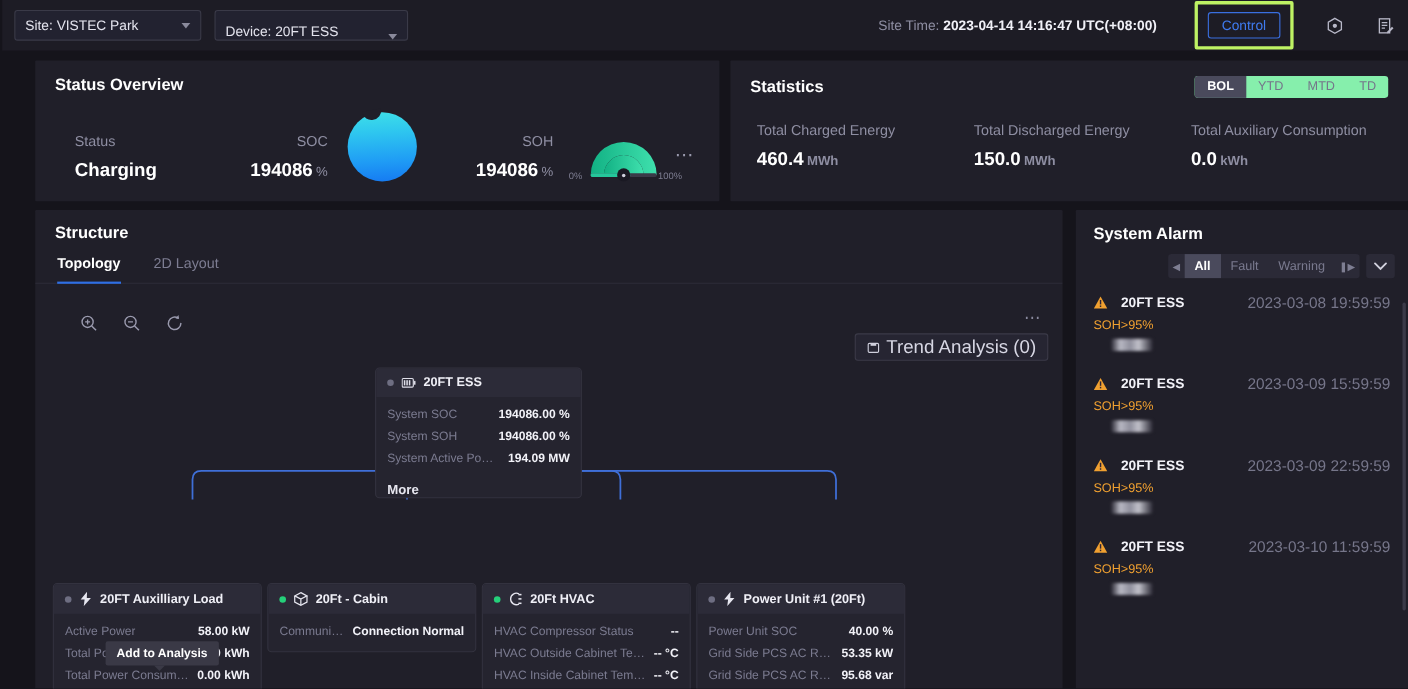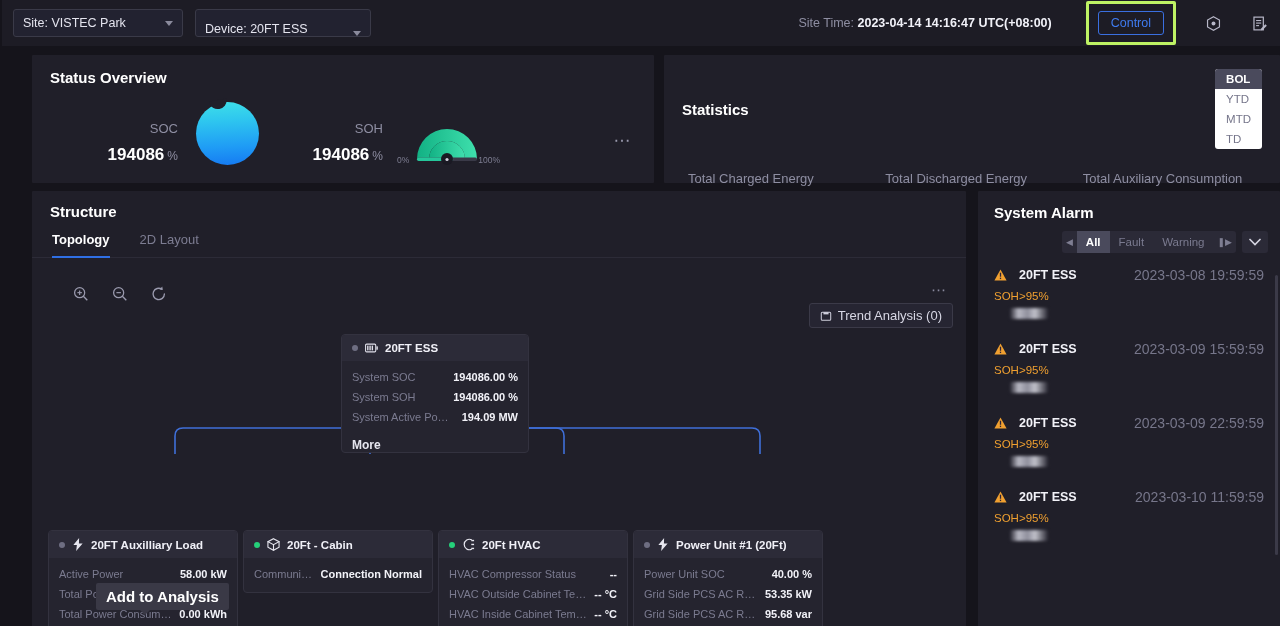--- a/index.html
+++ b/index.html
@@ -86,21 +86,21 @@
 
   .soh-gauge { width: 96px; height: 50px; margin-left: 16px; position: relative; }
   .gauge-lbl { position: absolute; bottom: 0px; font-size: 8.5px; color: #7e7e92; }
   .gauge-lbl.l { left: -2px; } .gauge-lbl.r { right: -5px; }
   .dots3 { position: absolute; right: 22px; top: 46px; color: #9a9aae;
     font-size: 17px; letter-spacing: 1.5px; cursor: pointer; line-height: 1; }
 
   
   #stats-card .hdr { padding: 14px 18px 0 18px; display: flex;
     justify-content: space-between; align-items: center; }
-  .seg { display: flex; background: #ffffff; border-radius: 3px; overflow: hidden; flex-direction: column; }
+  .seg { display: flex; background: #86efac; border-radius: 3px; overflow: hidden; }
   .seg .s { font-size: 11.5px; color: #75758a; padding: 4px 11px; cursor: pointer; }
   .seg .s.on { background: #4a4a5c; color: #fff; font-weight: bold; }
   .stats-row { display: flex; padding: 22px 0 0 24px; }
   .stat { width: 202px; }
   .stat .k { font-size: 13px; color: #8e8ea2; margin-bottom: 9px; }
   .stat .v { font-size: 17px; font-weight: bold; color: #fff; }
   .stat .v .u { font-size: 12px; font-weight: bold; color: #8e8ea2; margin-left: 3px; }
 
   
   #structure-card .hdr { padding: 12px 18px 0 18px; }
@@ -114,21 +114,21 @@
 
   .canvas { position: relative; width: 934px; height: 360px; }
   .zoomctl { position: absolute; left: 40px; top: 27px; display: flex; gap: 21px; }
   .zoomctl svg { cursor: pointer; }
   .canvas-dots { position: absolute; right: 18px; top: 24px; color: #8a8a9e;
     font-size: 15px; letter-spacing: 2px; cursor: pointer; line-height: 1; }
   .trend-btn {
     position: absolute; right: 13px; top: 45px; height: 25px;
     background: #262532; border: 1px solid #3b3a48; border-radius: 3px;
     display: flex; align-items: center; gap: 6px; padding: 0 10px;
-    font-size: 13px; color: #d7d7e4; cursor: pointer;
+    font-size: 17px; color: #d7d7e4; cursor: pointer;
   }
 
   
   .node { position: absolute; background: #25242f; border: 1px solid #33323f;
     border-radius: 4px; overflow: hidden; }
   .node .nh { display: flex; align-items: center; gap: 7px; padding: 7px 10px;
     background: #2c2b38; font-size: 11.5px; font-weight: bold; color: #f0f0f7; }
   .node .dot { width: 6px; height: 6px; border-radius: 50%; background: #6e6e82; flex: none; }
   .node .dot.green { background: #25d07a; }
   .node .nb { padding: 6px 0 8px 0; }
@@ -141,21 +141,21 @@
     font-weight: bold; cursor: pointer; }
 
   #node-root { left: 341px; top: 334px; width: 188px; }
   #node-aux  { left: 48px;  top: 530px; width: 190px; }
   #node-cab  { left: 243px; top: 530px; width: 190px; }
   #node-hvac { left: 438px; top: 530px; width: 190px; }
   #node-pu   { left: 633px; top: 530px; width: 190px; }
 
   .tooltip {
     position: absolute; left: 96px; top: 583px; background: #3a3946;
-    color: #fff; font-size: 15px; font-weight: bold; padding: 5px 10px;
+    color: #fff; font-size: 11px; font-weight: bold; padding: 5px 10px;
     border-radius: 2px; z-index: 9; white-space: nowrap;
   }
   .tooltip::after { content: ""; position: absolute; left: 44px; bottom: -5px;
     border-left: 5px solid transparent; border-right: 5px solid transparent;
     border-top: 5px solid #3a3946; }
 
   
   #alarm-card .hdr { padding: 13px 16px 0 16px; }
   .alarm-filter { display: flex; justify-content: flex-end; align-items: center;
     gap: 6px; padding: 10px 12px 0 0; }
@@ -227,20 +227,24 @@
       </div>
     </div>
   </div>
 
   <div class="card" id="status-card">
     <div class="hdr">
       <div class="card-title">Status Overview</div>
     </div>
     <div class="status-row">
 
+      <div class="metric m-status">
+        <div class="k">Status</div>
+        <div class="v">Charging</div>
+      </div>
 
       <div class="metric m-soc">
         <div class="k">SOC</div>
         <div class="v">
           <span>194086</span><span class="u">%</span>
         </div>
       </div>
 
       <div class="soc-blob">
         <div class="ball"></div>

